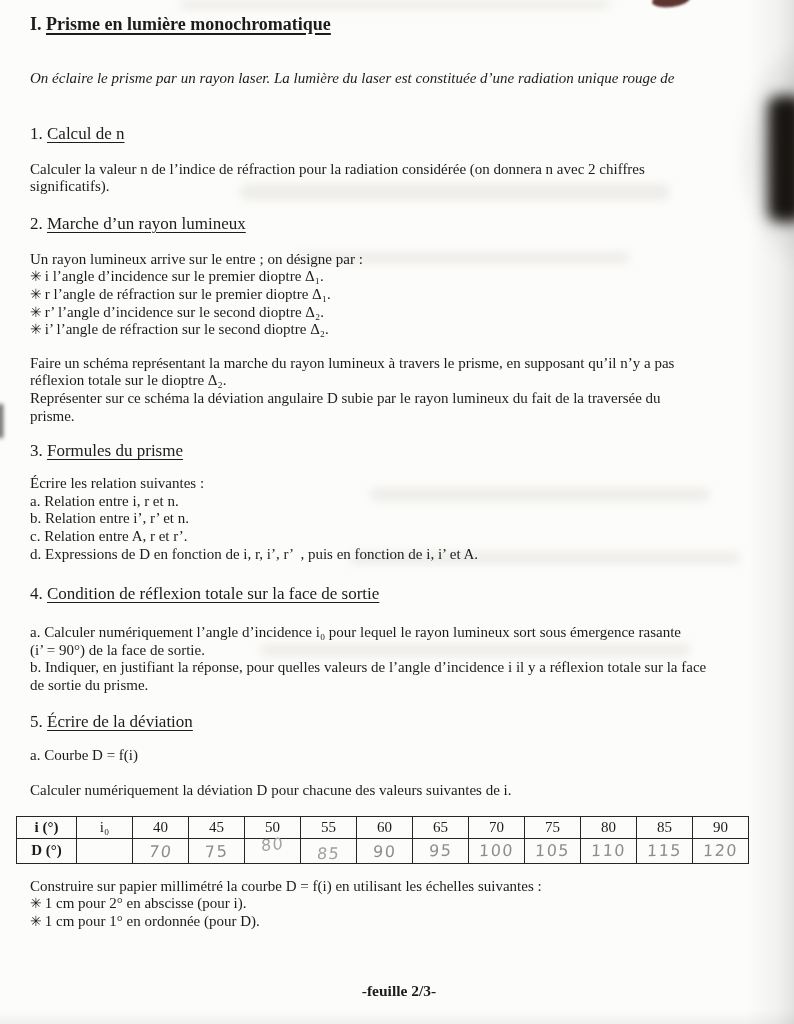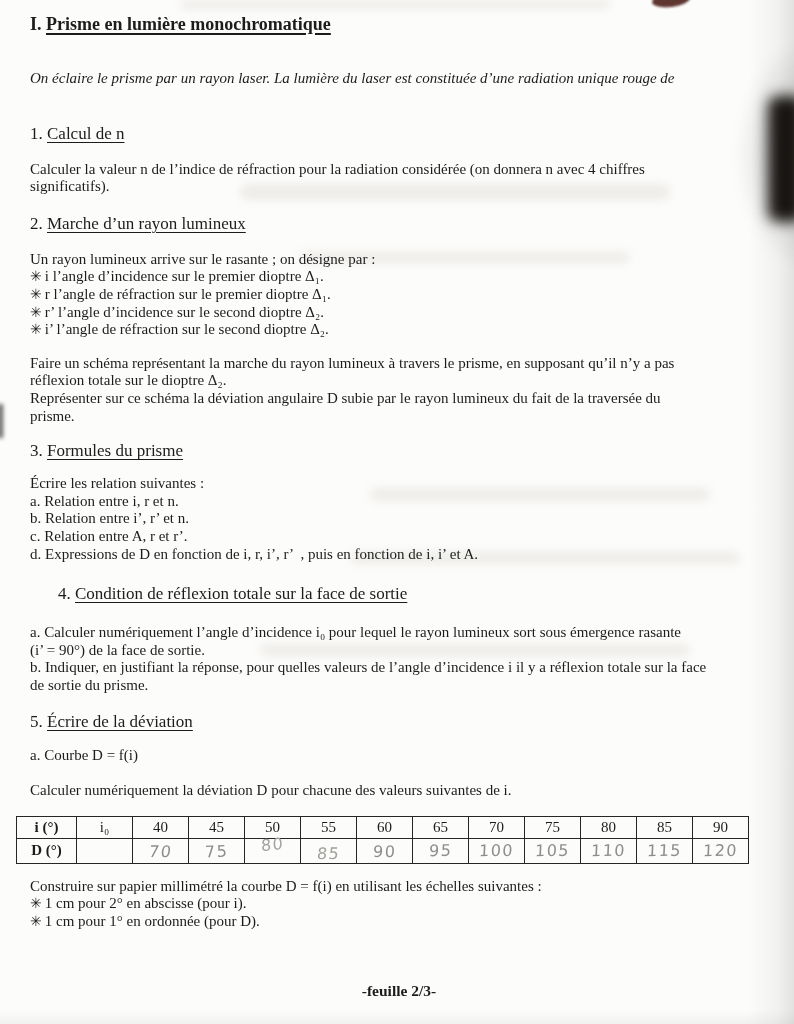--- a/index.html
+++ b/index.html
@@ -32,21 +32,21 @@
   .sm6{left:260px; top:644px; width:430px; height:12px;}
   
   .doc{position:absolute; left:30px; top:0; width:738px;}
   .line{white-space:pre; line-height:17.6px;}
   .title{margin:13px 0 0 0; font-size:18px; font-weight:bold; line-height:22px;}
   .title .u{text-decoration:underline; text-decoration-thickness:1.5px; text-underline-offset:3px;}
   .heading{font-size:17px; line-height:18px;}
   .heading .u{text-decoration:underline; text-decoration-thickness:1px; text-underline-offset:3px;}
   .mt-intro{margin-top:35px;font-style:italic;} .mt-h1{margin-top:37px;} .mt-b1{margin-top:18px;}
   .mt-h2{margin-top:19px;}  .mt-s2a{margin-top:18px;} .mt-s2b{margin-top:16px;}
-  .mt-h3{margin-top:17px;}  .mt-s3{margin-top:15px;}  .mt-h4{margin-top:22px;margin-left:28px;}
+  .mt-h3{margin-top:17px;}  .mt-s3{margin-top:15px;}  .mt-h4{margin-top:22px;}
   .mt-s4{margin-top:21px;}  .mt-h5{margin-top:19px;}  .mt-sub{margin-top:16px;}
   .mt-calc{margin-top:17px;} .mt-table{margin-top:16px;} .mt-constr{margin-top:14px;}
   .bullet{font-family:"DejaVu Sans",sans-serif; font-size:14px; margin-right:3px;}
   
   table.dtable{border-collapse:collapse; table-layout:fixed; width:724px; margin-left:-14px;}
   table.dtable, .dtable th, .dtable td{border:1.4px solid #262626;}
   .dtable th, .dtable td{text-align:center; padding:0; font-size:15px; overflow:visible;}
   .dtable th{height:21px; font-weight:normal;}
   .dtable td{height:24px;}
   .dtable .rowlab{font-weight:bold;}
@@ -81,27 +81,27 @@
   <div class="doc">
 
     <div class="title"><span>I.</span> <span class="u">Prisme en lumière monochromatique</span></div>
 
     <div class="mt-intro">
       <div class="line">On éclaire le prisme par un rayon laser. La lumière du laser est constituée d’une radiation unique rouge de</div>
     </div>
 
     <div class="heading mt-h1"><span>1.</span> <span class="u">Calcul de n</span></div>
     <div class="mt-b1">
-      <div class="line">Calculer la valeur n de l’indice de réfraction pour la radiation considérée (on donnera n avec 4 chiffres</div>
+      <div class="line">Calculer la valeur n de l’indice de réfraction pour la radiation considérée (on donnera n avec 2 chiffres</div>
       <div class="line">significatifs).</div>
     </div>
 
     <div class="heading mt-h2"><span>2.</span> <span class="u">Marche d’un rayon lumineux</span></div>
     <div class="mt-s2a">
-      <div class="line">Un rayon lumineux arrive sur le rasante ; on désigne par :</div>
+      <div class="line">Un rayon lumineux arrive sur le entre ; on désigne par :</div>
       <div class="line"><span class="bullet">✳</span><span>i l’angle d’incidence sur le premier dioptre Δ₁.</span></div>
       <div class="line"><span class="bullet">✳</span><span>r l’angle de réfraction sur le premier dioptre Δ₁.</span></div>
       <div class="line"><span class="bullet">✳</span><span>r’ l’angle d’incidence sur le second dioptre Δ₂.</span></div>
       <div class="line"><span class="bullet">✳</span><span>i’ l’angle de réfraction sur le second dioptre Δ₂.</span></div>
     </div>
     <div class="mt-s2b">
       <div class="line">Faire un schéma représentant la marche du rayon lumineux à travers le prisme, en supposant qu’il n’y a pas</div>
       <div class="line">réflexion totale sur le dioptre Δ₂.</div>
       <div class="line">Représenter sur ce schéma la déviation angulaire D subie par le rayon lumineux du fait de la traversée du</div>
       <div class="line">prisme.</div>

